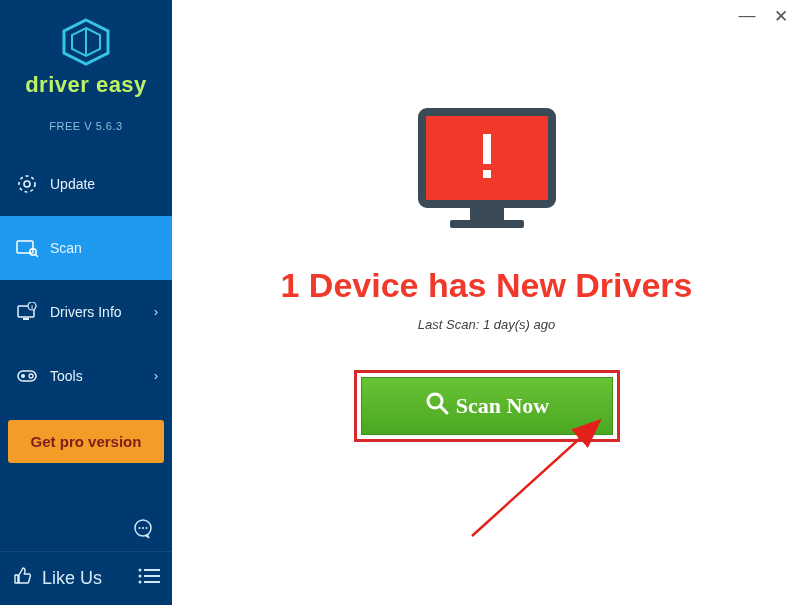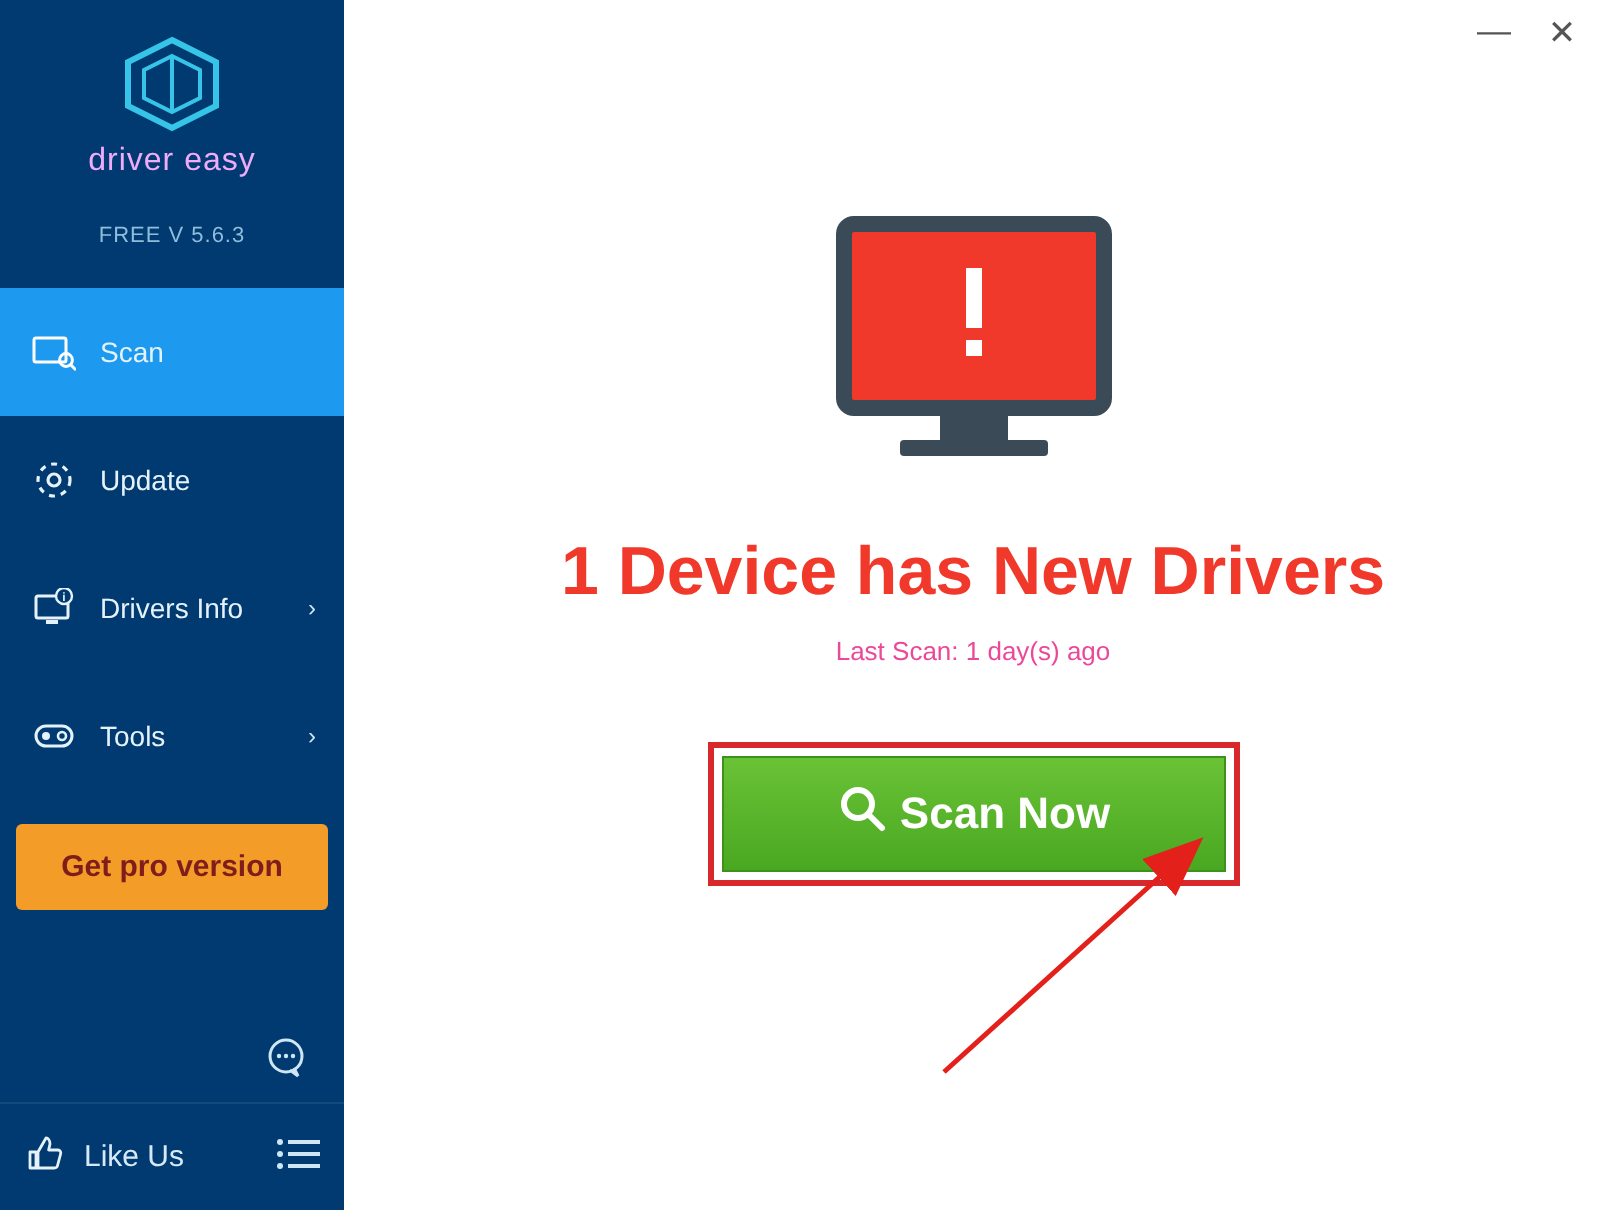--- a/index.html
+++ b/index.html
@@ -17,23 +17,23 @@
     flex-direction: column;
     color: #d0e5f5;
     position: relative;
   }
   .logo-block {
     padding: 18px 0 10px 0;
     text-align: center;
   }
   .logo-svg { margin: 0 auto; display: block; }
   .brand {
-    font-size: 16px;
-    font-weight: 400;
-    color: #f0abfc;
+    font-size: 22px;
+    font-weight: 700;
+    color: #bef264;
     margin-top: 6px;
     letter-spacing: 0.5px;
   }
   .version {
     font-size: 11px;
     color: #8fbedc;
     margin-top: 22px;
     letter-spacing: 0.5px;
   }
   .nav { margin-top: 10px; }
@@ -73,21 +73,21 @@
     cursor: pointer;
   }
   .bottom-bar {
     margin-top: auto;
     border-top: 1px solid rgba(255,255,255,0.08);
     height: 54px;
     display: flex;
     align-items: center;
     padding: 0 12px;
     gap: 10px;
-    font-size: 15px;
+    font-size: 18px;
     color: #d6e9f6;
     position: relative;
   }
   .bottom-bar .like-label { flex: 1; }
   .feedback-bubble {
     position: absolute;
     right: 16px;
     top: -34px;
     cursor: pointer;
   }
@@ -111,39 +111,41 @@
   .monitor-wrap { margin-top: 106px; }
   .headline {
     margin-top: 26px;
     font-size: 34px;
     font-weight: 700;
     color: #f0392b;
   }
   .last-scan {
     margin-top: 12px;
     font-size: 13px;
-    color: #ec4899;
+    color: #404040;
+    font-style: italic;
   }
   .scan-btn-wrap {
     margin-top: 38px;
     padding: 4px;
     border: 3px solid #d7282b;
   }
   .scan-btn {
     width: 252px; height: 58px;
     background: linear-gradient(#6ac236, #49a821);
     border: 1px solid #3e9219;
     display: flex;
     align-items: center;
     justify-content: center;
     gap: 6px;
     color: #fff;
     font-size: 22px;
     font-weight: 700;
     cursor: pointer;
+    font-family: Liberation Serif, serif;
   }
   .arrow-annotation {
     position: absolute;
     left: 292px; top: 416px;
     pointer-events: none;
   }
 </style>
 </head>
 <body>
 
@@ -152,38 +154,38 @@
     <svg class="logo-svg" width="52" height="48" viewBox="0 0 52 48">
       <polygon points="26,2 48,13 48,35 26,46 4,35 4,13" fill="none" stroke="#36c4e8" stroke-width="3"></polygon>
       <polygon points="26,10 40,17 40,31 26,38 12,31 12,17" fill="none" stroke="#36c4e8" stroke-width="2"></polygon>
       <line x1="26" y1="10" x2="26" y2="38" stroke="#36c4e8" stroke-width="2"></line>
     </svg>
     <div class="brand">driver easy</div>
     <div class="version">FREE V 5.6.3</div>
   </div>
 
   <div class="nav">
+    <div class="nav-item">
+      <span class="icon">
+        <svg width="22" height="22" viewBox="0 0 22 22">
+            <circle cx="11" cy="11" r="8" fill="none" stroke="#e6f2fb" stroke-width="1.6" stroke-dasharray="3 3"></circle>
+            <circle cx="11" cy="11" r="3" fill="none" stroke="#e6f2fb" stroke-width="1.6"></circle>
+          </svg>
+      </span>
+      <span class="label">Update</span>
+    </div>
     <div class="nav-item active">
       <span class="icon">
         <svg width="22" height="20" viewBox="0 0 22 20">
             <rect x="1" y="3" width="16" height="12" rx="1" fill="none" stroke="#fff" stroke-width="1.5"></rect>
             <circle cx="17" cy="14" r="3.2" fill="none" stroke="#fff" stroke-width="1.5"></circle>
             <line x1="19.3" y1="16.3" x2="22" y2="19" stroke="#fff" stroke-width="1.5"></line>
           </svg>
       </span>
       <span class="label">Scan</span>
-    </div>
-    <div class="nav-item">
-      <span class="icon">
-        <svg width="22" height="22" viewBox="0 0 22 22">
-            <circle cx="11" cy="11" r="8" fill="none" stroke="#e6f2fb" stroke-width="1.6" stroke-dasharray="3 3"></circle>
-            <circle cx="11" cy="11" r="3" fill="none" stroke="#e6f2fb" stroke-width="1.6"></circle>
-          </svg>
-      </span>
-      <span class="label">Update</span>
     </div>
     <div class="nav-item">
       <span class="icon">
         <svg width="22" height="20" viewBox="0 0 22 20">
             <rect x="2" y="4" width="16" height="11" rx="1" fill="none" stroke="#e6f2fb" stroke-width="1.5"></rect>
             <rect x="7" y="16" width="6" height="2" fill="#e6f2fb"></rect>
             <circle cx="16" cy="4" r="4" fill="#003a70" stroke="#e6f2fb" stroke-width="1.2"></circle>
             <text x="16" y="6.5" text-anchor="middle" font-size="6" fill="#e6f2fb" font-weight="bold">i</text>
           </svg>
       </span>

